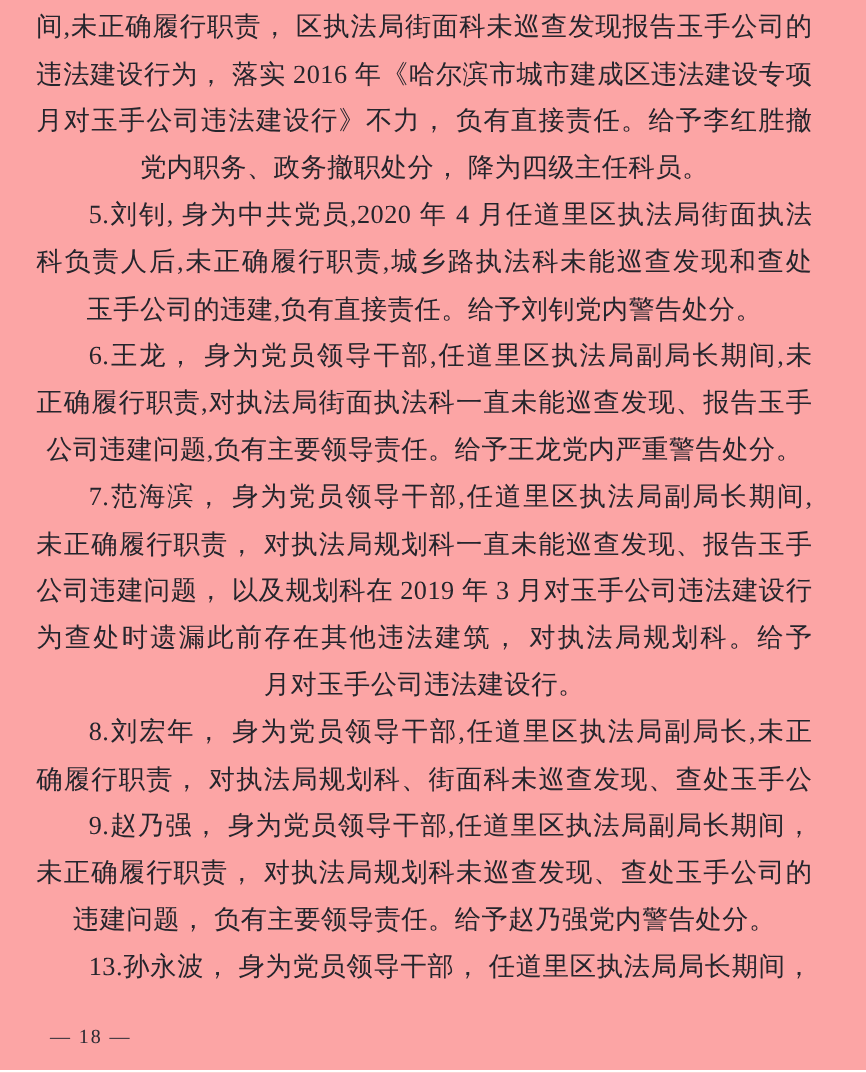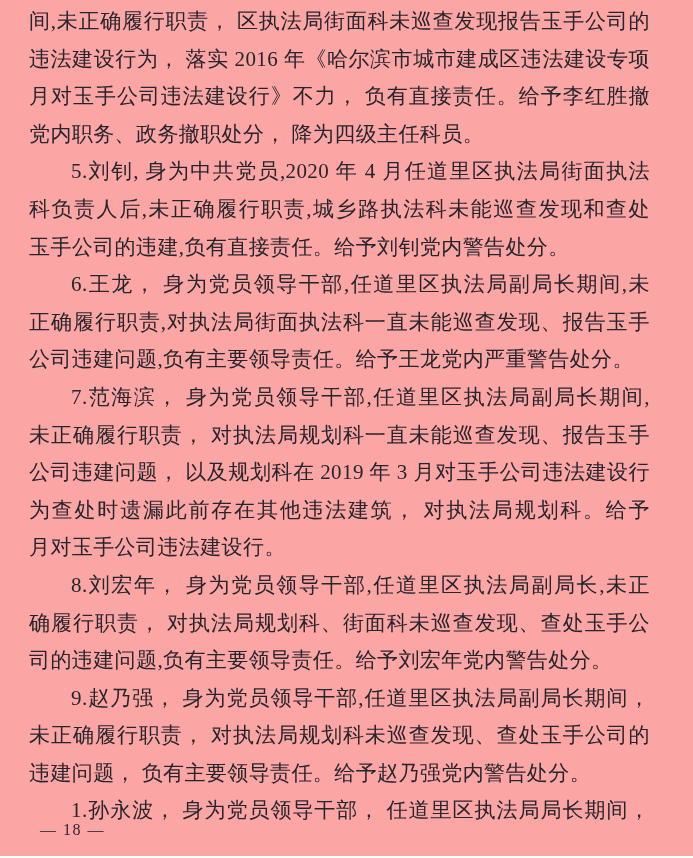--- a/index.html
+++ b/index.html
@@ -17,21 +17,21 @@
     left: 29px;
     top: 3px;
     width: 621px;
   }
   .line {
     height: 37.6px;
     line-height: 37.6px;
     font-size: 21px;
     letter-spacing: 0.4px;
     overflow: hidden;
-    text-align: left;
+    text-align: center;
   }
   .line.fill {
     text-align: justify;
     text-align-last: justify;
     text-justify: inter-ideograph;
   }
   .line.indent {
     padding-left: 42px;
   }
   .page-number {
@@ -58,20 +58,19 @@
     <div class="line fill indent">6.王龙， 身为党员领导干部,任道里区执法局副局长期间,未</div>
     <div class="line fill">正确履行职责,对执法局街面执法科一直未能巡查发现、报告玉手</div>
     <div class="line">公司违建问题,负有主要领导责任。给予王龙党内严重警告处分。</div>
     <div class="line fill indent">7.范海滨， 身为党员领导干部,任道里区执法局副局长期间,</div>
     <div class="line fill">未正确履行职责， 对执法局规划科一直未能巡查发现、报告玉手</div>
     <div class="line fill">公司违建问题， 以及规划科在 2019 年 3 月对玉手公司违法建设行</div>
     <div class="line fill">为查处时遗漏此前存在其他违法建筑， 对执法局规划科。给予</div>
     <div class="line">月对玉手公司违法建设行。</div>
     <div class="line fill indent">8.刘宏年， 身为党员领导干部,任道里区执法局副局长,未正</div>
     <div class="line fill">确履行职责， 对执法局规划科、街面科未巡查发现、查处玉手公</div>
-    <div class="line">司的违建问题,负有主要领导责任。给予刘宏年党内警告处分。</div>
     <div class="line fill indent">9.赵乃强， 身为党员领导干部,任道里区执法局副局长期间，</div>
     <div class="line fill">未正确履行职责， 对执法局规划科未巡查发现、查处玉手公司的</div>
     <div class="line">违建问题， 负有主要领导责任。给予赵乃强党内警告处分。</div>
-    <div class="line fill indent">1.孙永波， 身为党员领导干部， 任道里区执法局局长期间，</div>
+    <div class="line fill indent">13.孙永波， 身为党员领导干部， 任道里区执法局局长期间，</div>
   </div>
   <div class="page-number">— 18 —</div>
 </div>
 
 </body></html>

